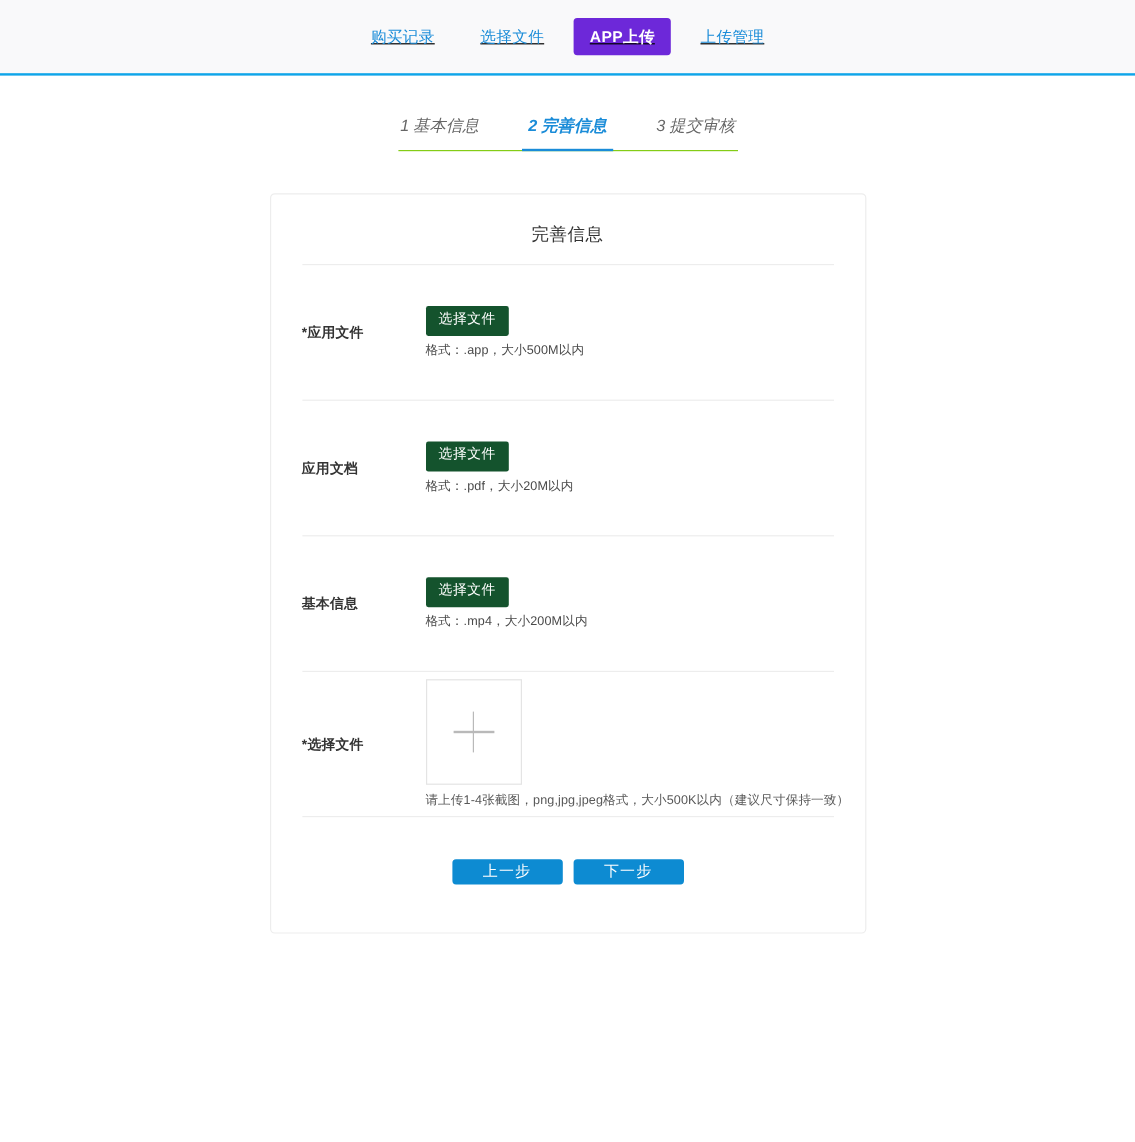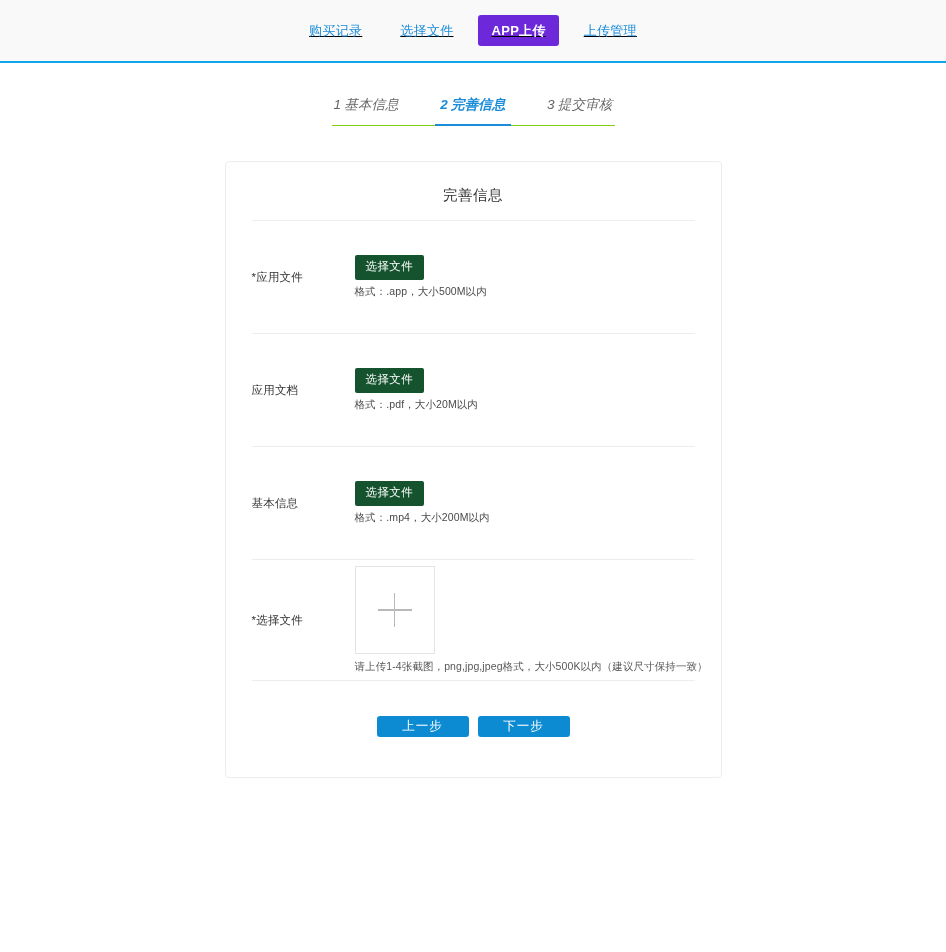--- a/index.html
+++ b/index.html
@@ -103,21 +103,21 @@
     border-bottom: 1px solid #ededed;
     min-height: 113px;
     padding: 6px 0;
   }
   .row.icon-row { min-height: 113px; align-items: center; }
   .row-label {
     width: 103px;
     flex: 0 0 103px;
     font-size: 11.5px;
     color: #333333;
-    font-weight: normal;
+    font-weight: bold;
     letter-spacing: 0.2px;
   }
   .row-body {
     flex: 1;
     display: flex;
     flex-direction: column;
     align-items: flex-start;
   }
 
   .choose-btn {

